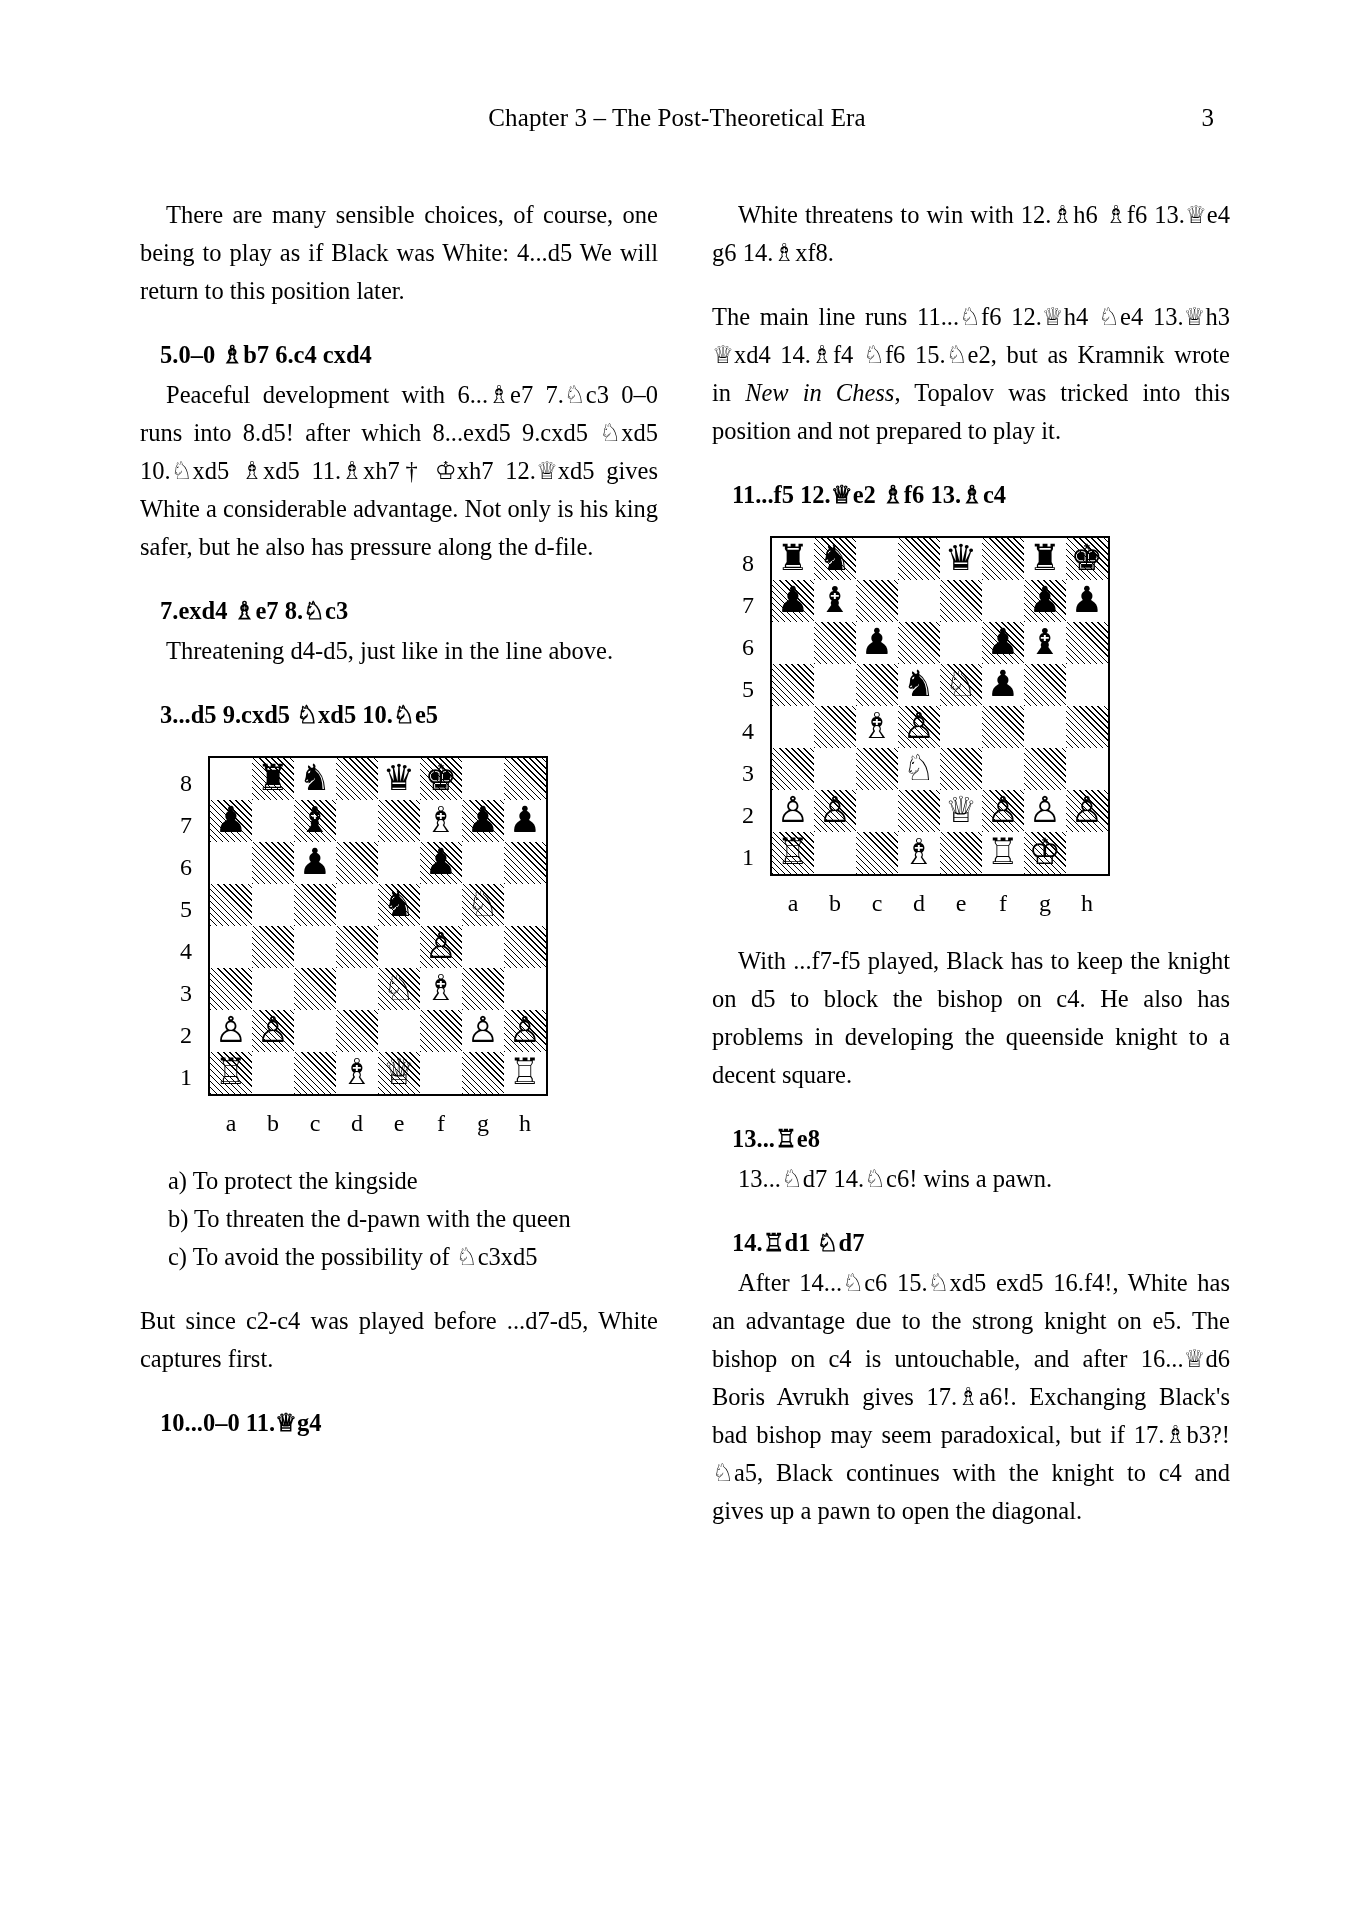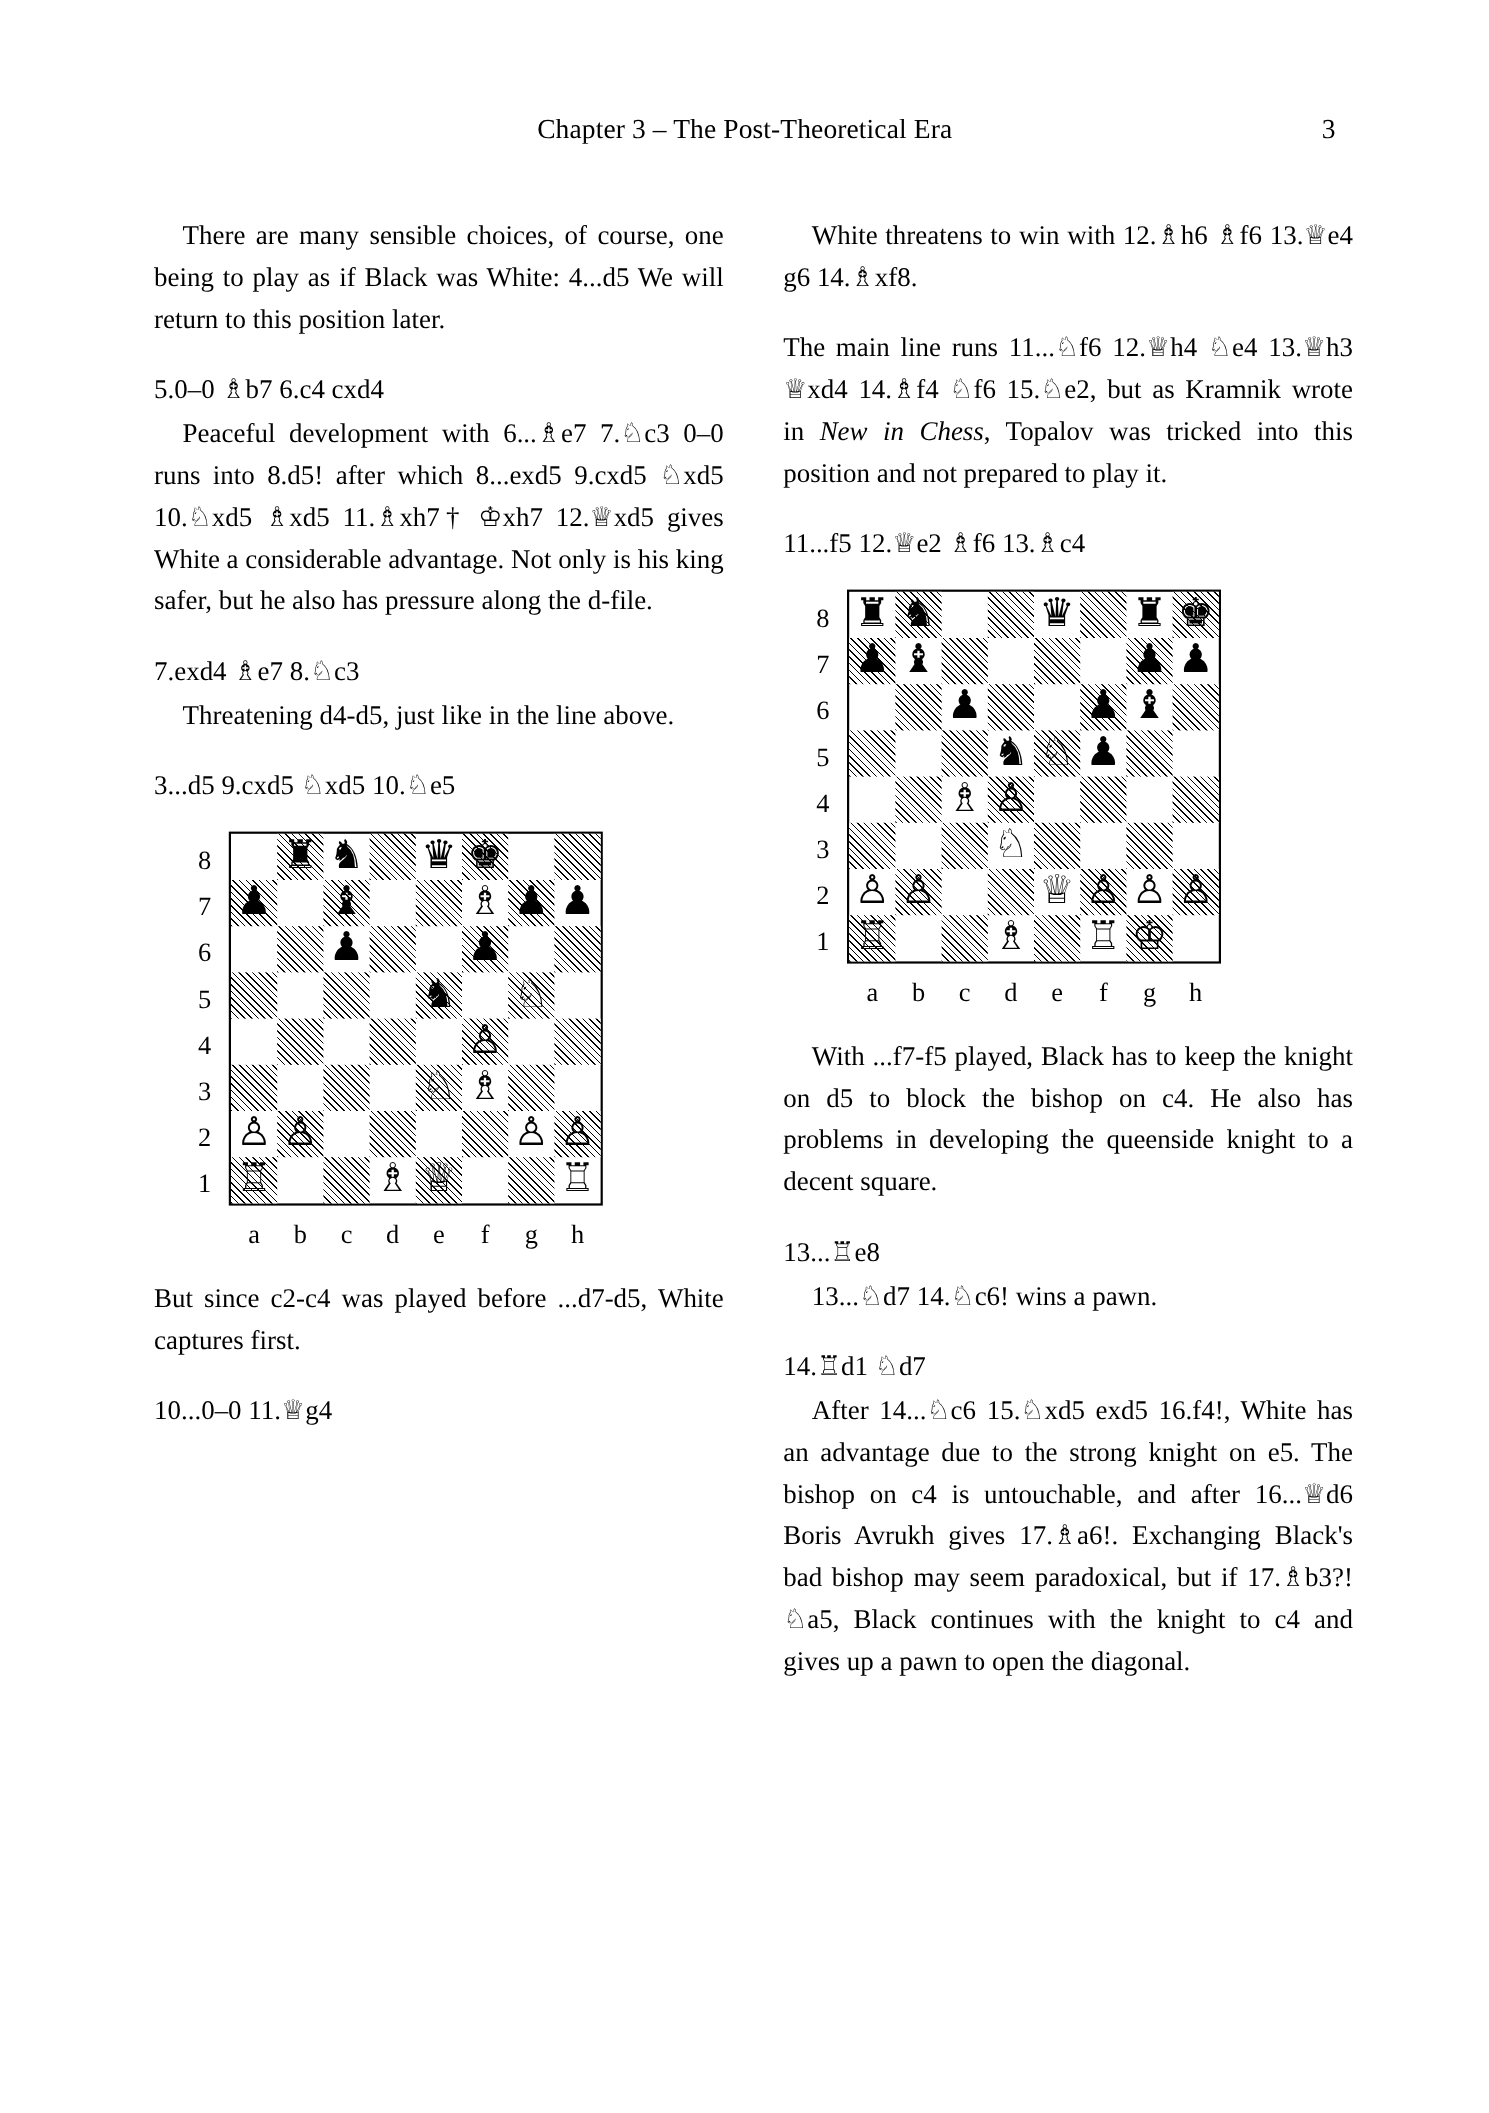--- a/index.html
+++ b/index.html
@@ -50,25 +50,26 @@
     font-size: 24.5px;
     line-height: 38px;
     text-align: justify;
   }
   .col-left { left: 140px; }
   .col-right { left: 712px; }
 
   p { margin: 0; }
   p.ind { text-indent: 26px; }
   p.moves {
-    font-weight: normal;
+    font-weight: bold;
     text-indent: 0;
     margin-top: 26px;
     margin-bottom: 2px;
     text-align: left;
+    margin-left: 20px;
   }
   p.para { margin-top: 0px; }
   p.gap { margin-top: 26px; }
   i { font-style: italic; }
 
   ul.reasons {
     list-style: none;
     margin: 26px 0 0 0;
     padding: 0 0 0 28px;
     text-align: left;
@@ -339,20 +340,25 @@
             <div class="file-lbl" style="left: 174px; width: 42px; top: 348px;">d</div>
             <div class="file-lbl" style="left: 216px; width: 42px; top: 348px;">e</div>
             <div class="file-lbl" style="left: 258px; width: 42px; top: 348px;">f</div>
             <div class="file-lbl" style="left: 300px; width: 42px; top: 348px;">g</div>
             <div class="file-lbl" style="left: 342px; width: 42px; top: 348px;">h</div>
           </div>
         </div>
     </div>
 
 
+    <ul class="reasons">
+      <li>a) To protect the kingside</li>
+      <li>b) To threaten the d-pawn with the queen</li>
+      <li>c) To avoid the possibility of ♘c3xd5</li>
+    </ul>
 
     <p class="gap">But since c2-c4 was played before ...d7-d5, White captures first.</p>
 
     <p class="moves">10...0–0 11.♕g4</p>
   </div>
 
   <div class="col col-right">
     <p class="ind">White threatens to win with 12.♗h6 ♗f6 13.♕e4 g6 14.♗xf8.</p>
 
     <p class="gap"><span>The main line runs 11...♘f6 12.♕h4 ♘e4 13.♕h3 ♕xd4 14.♗f4 ♘f6 15.♘e2, but as Kramnik wrote in </span><i>New in Chess</i><span>, Topalov was tricked into this position and not prepared to play it.</span></p>

